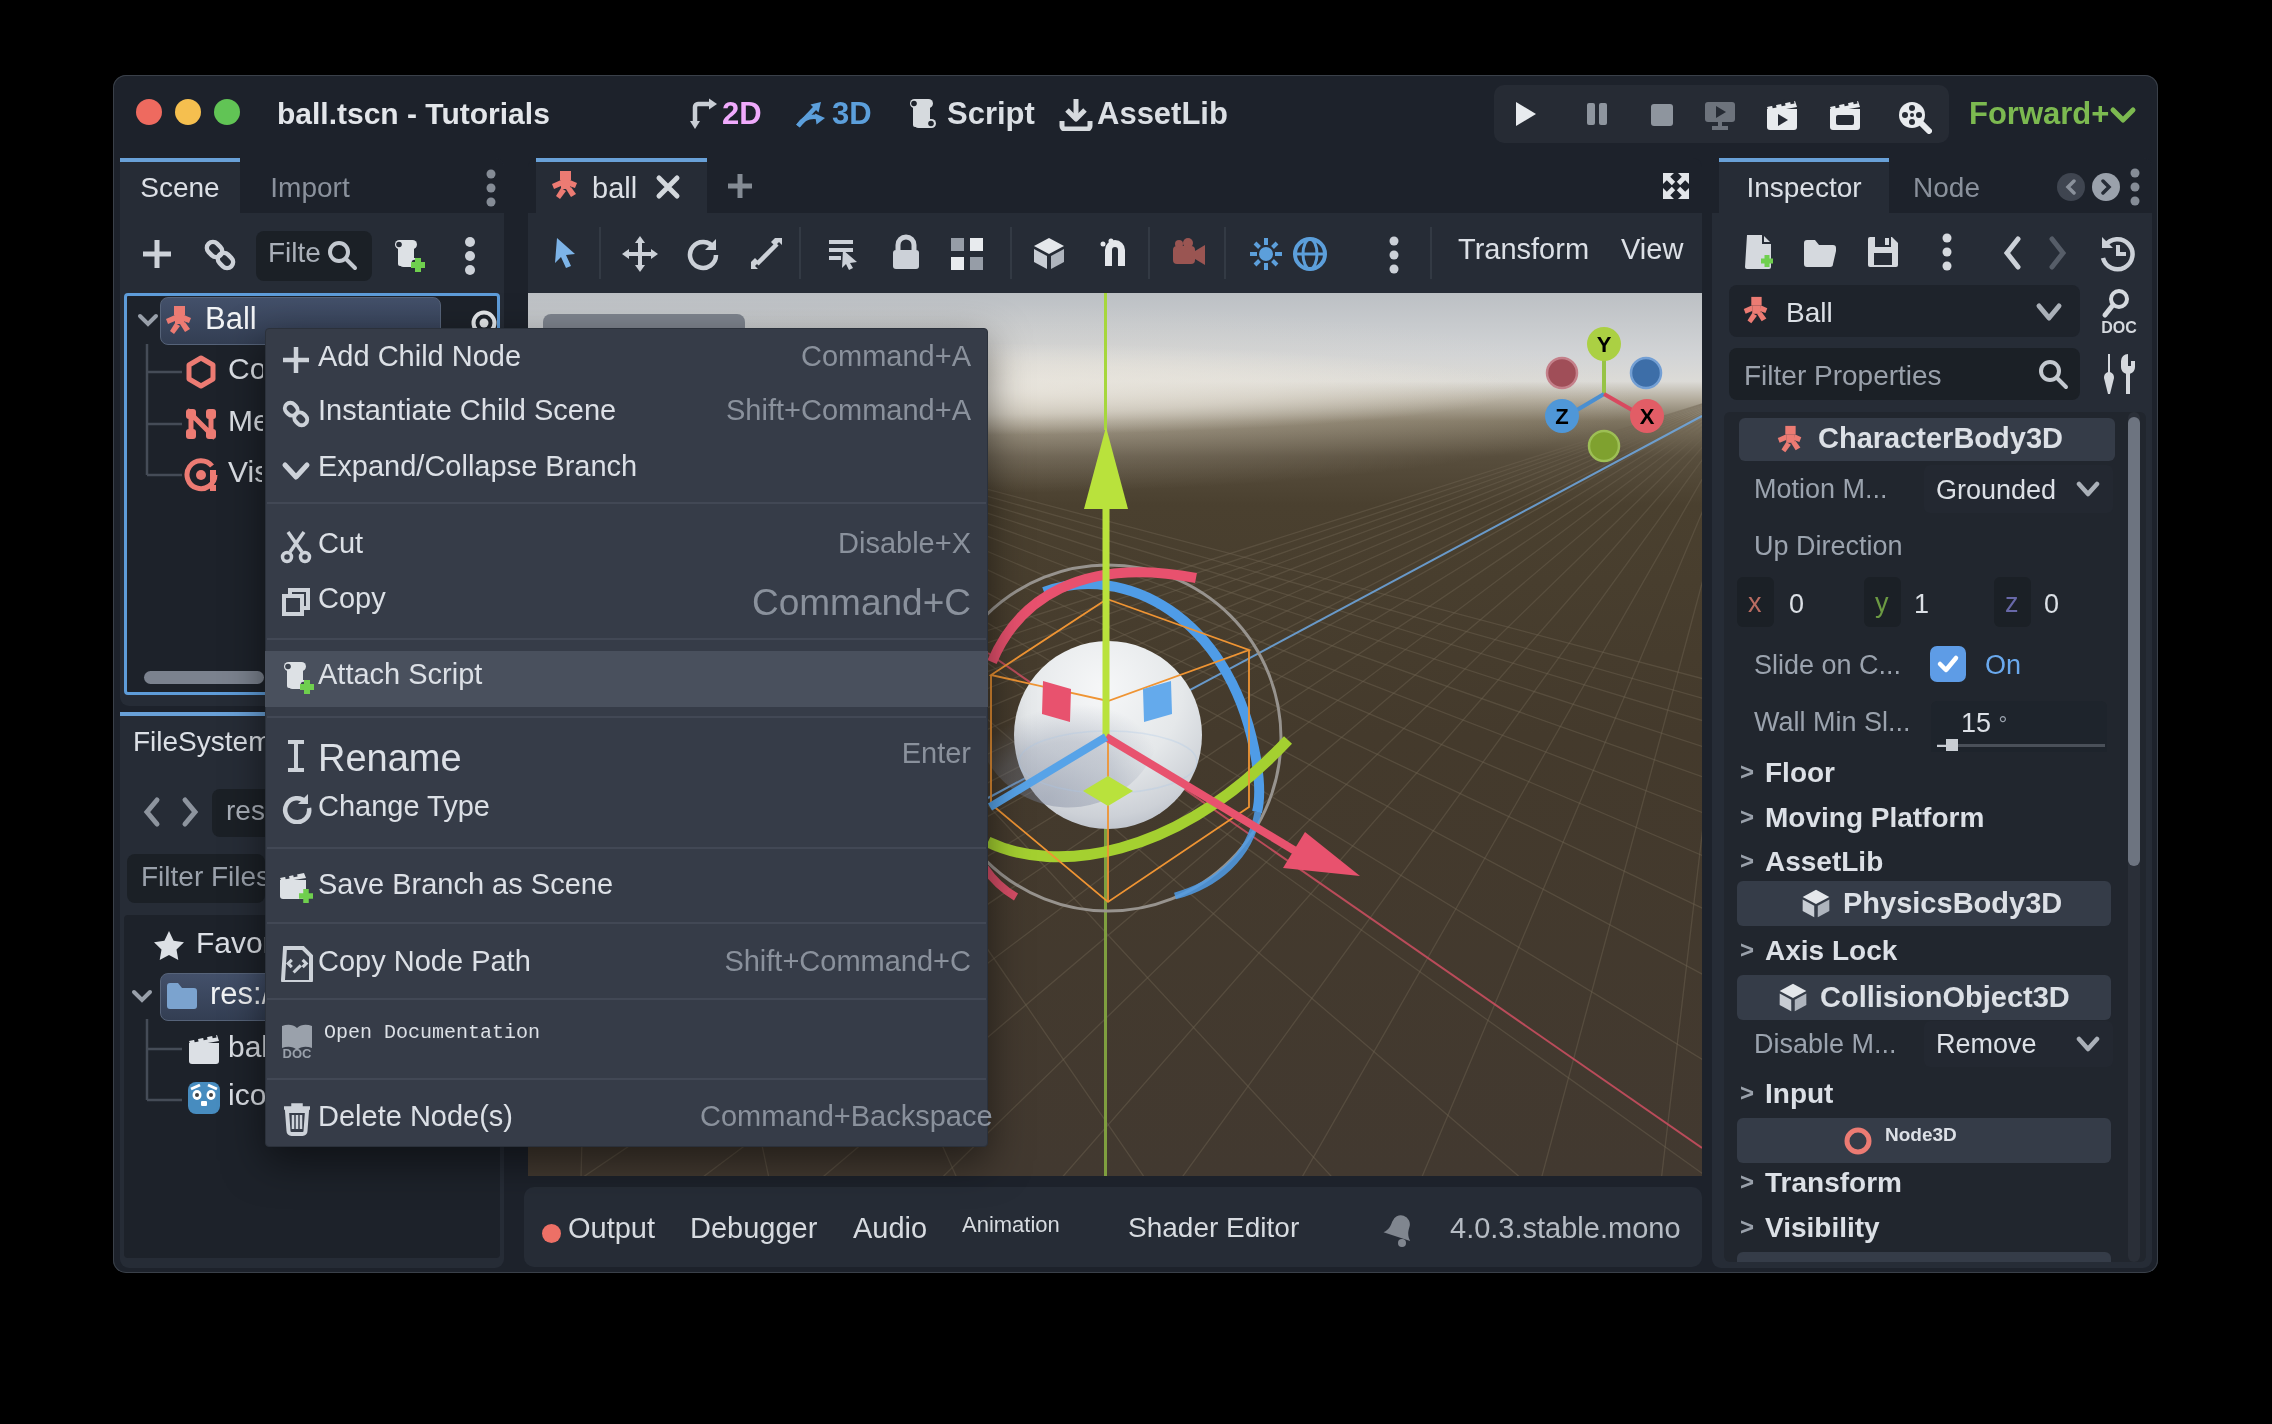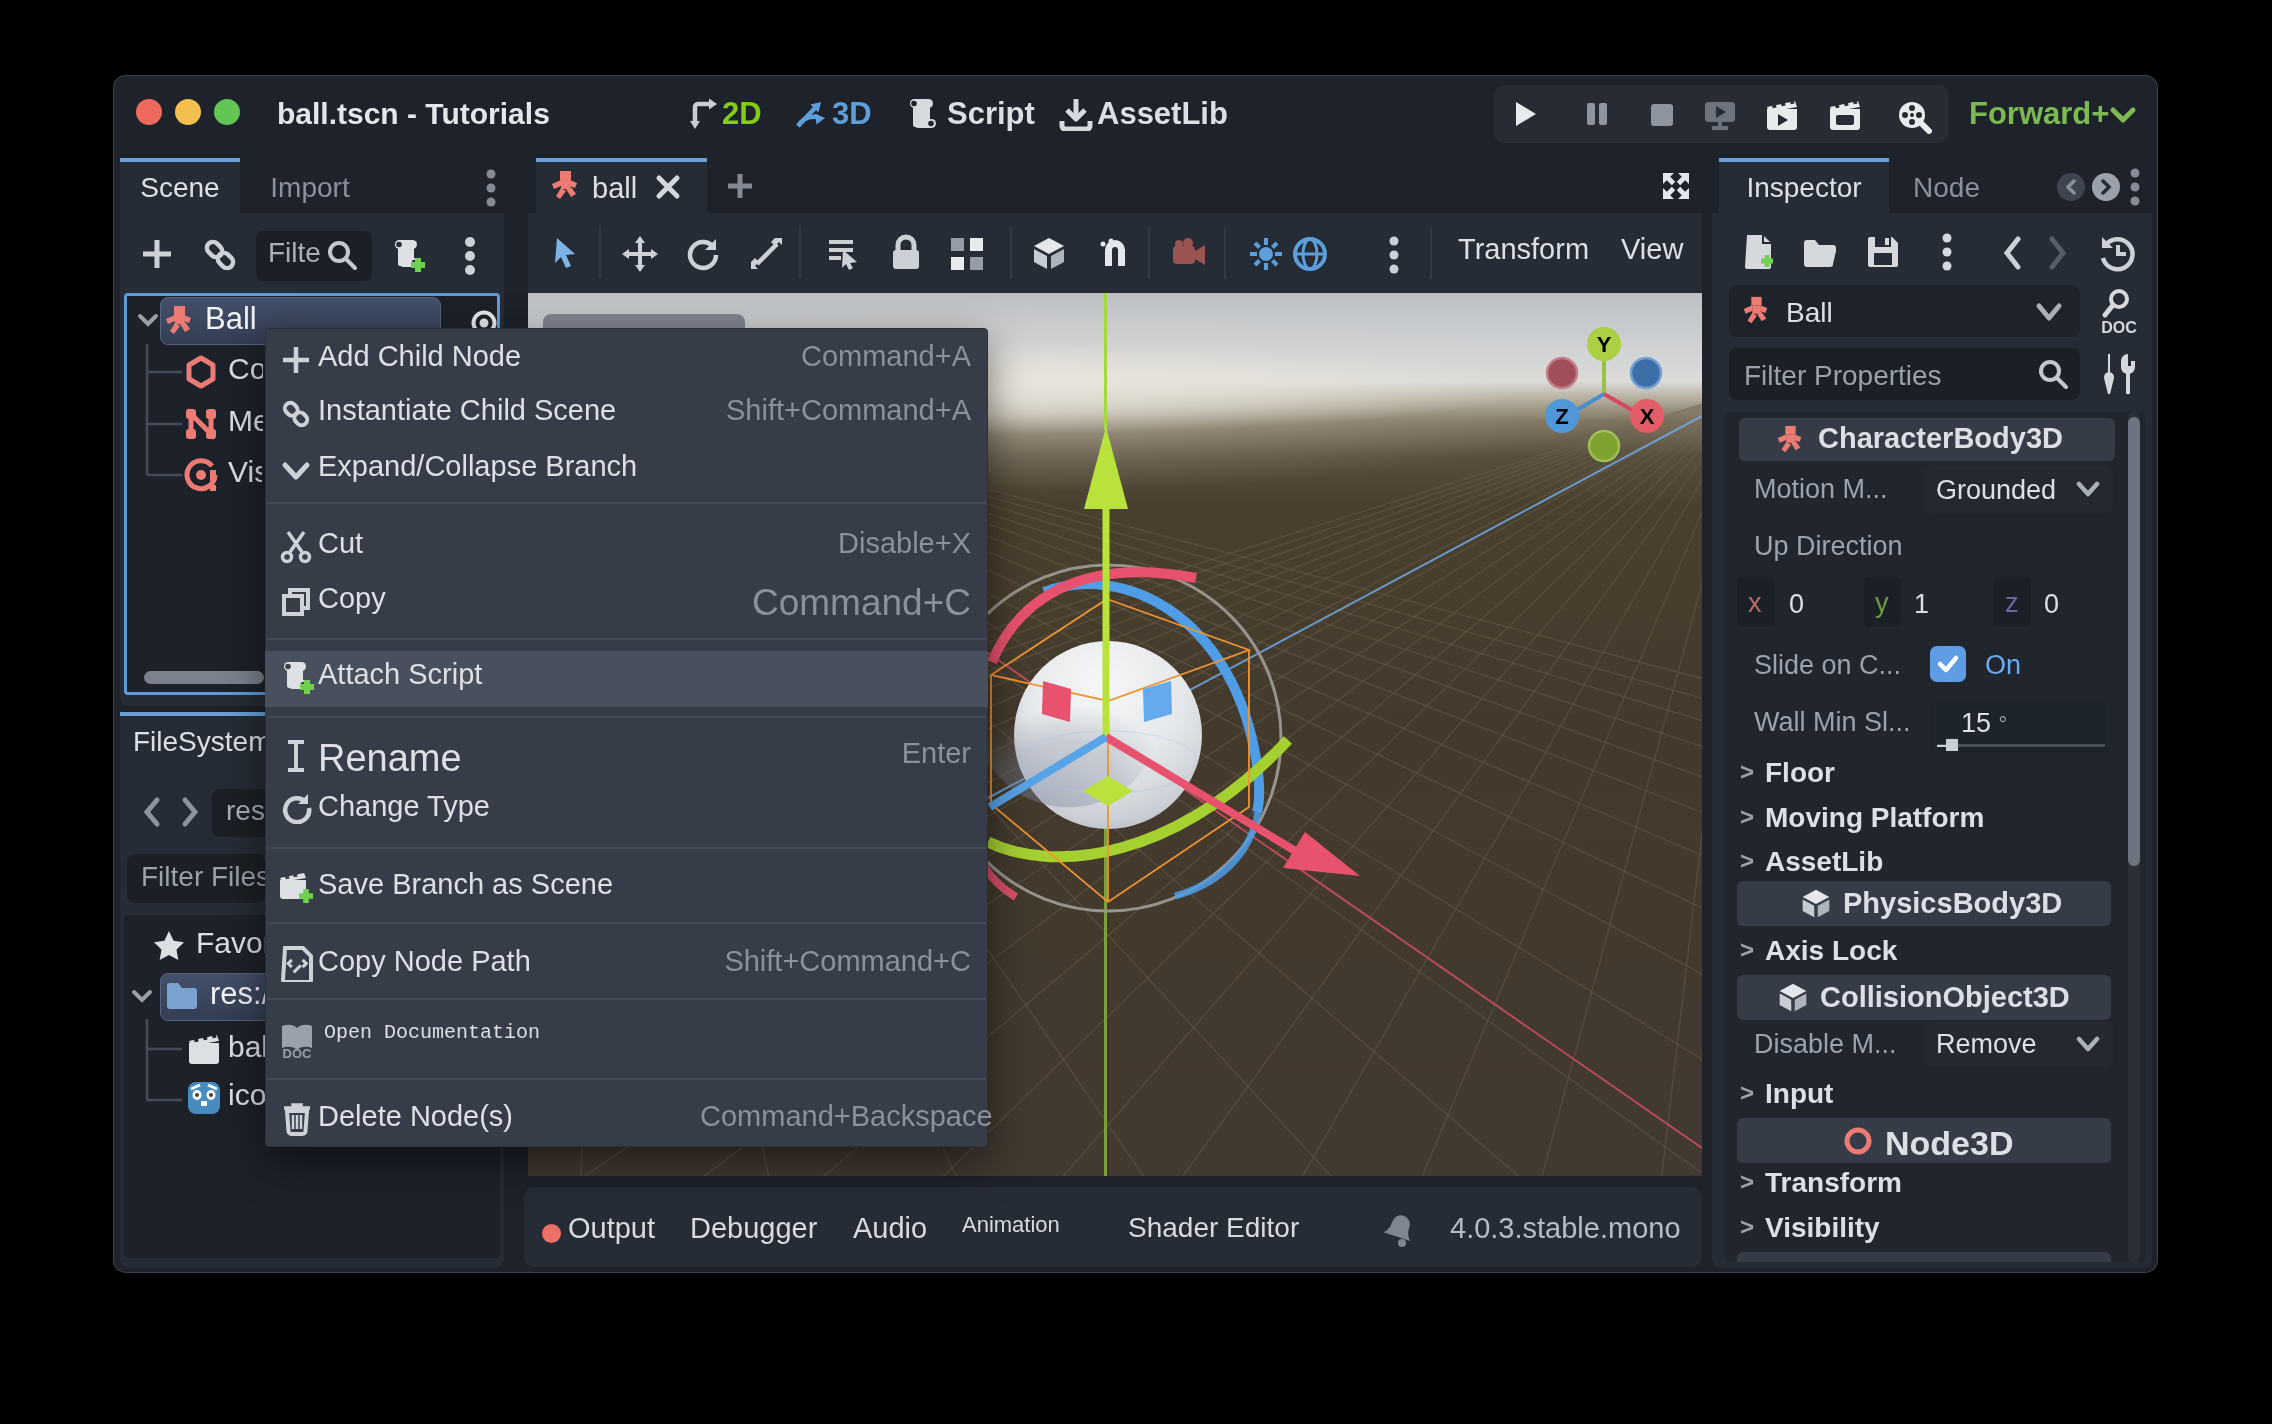--- a/index.html
+++ b/index.html
@@ -35,21 +35,21 @@
     <div class="abs" style="left:277px;top:94px;width:280px;height:40px;line-height:40px;color:#e3e6ea;font-size:30px;font-weight:bold;">ball.tscn - Tutorials</div>
     <svg class="ic" style="left:688px;top:96px;" width="36" height="36" viewBox="0 0 36 36">
         <g stroke="#c9ced5" stroke-width="4.5" fill="none">
           <path d="M7 26 V11 a3 3 0 0 1 3 -3 H22"></path>
         </g>
         <g fill="#c9ced5">
           <path d="M7 33 L2 25 H12 Z"></path>
           <path d="M29 8 L21 2.5 V13.5 Z"></path>
         </g>
       </svg>
-    <div class="abs" style="left:722px;top:94px;width:70px;height:40px;line-height:40px;color:#84cc16;font-size:31px;font-weight:bold;">2D</div>
+    <div class="abs" style="left:722px;top:94px;width:70px;height:40px;line-height:40px;color:#f0abfc;font-size:31px;font-weight:bold;">2D</div>
     <svg class="ic" style="left:793px;top:96px;" width="38" height="36" viewBox="0 0 38 36">
         <g stroke="#5c9fdb" stroke-width="4.5" fill="none">
           <path d="M5 30 L22 12"></path>
           <path d="M5 30 C10 22 16 20 24 21"></path>
         </g>
         <g fill="#5c9fdb">
           <path d="M28 6 L17.5 8.5 L25.5 16.5 Z"></path>
           <path d="M32 22 L22 17.5 L23.5 28.5 Z"></path>
         </g>
       </svg>
@@ -728,21 +728,21 @@
     <div class="pval" style="left:1936px;top:1029px;">Remove</div>
     <svg class="ic" style="left:2075px;top:1036px;" width="26" height="18" viewBox="0 0 26 18">
         <path d="M4 3 L13 13 L22 3" stroke="#aab0b8" stroke-width="4.5" fill="none" stroke-linecap="round" stroke-linejoin="round"></path>
       </svg>
     <div class="foldarr" style="left:1740px;top:1079px;">&gt;</div>
     <div class="fold" style="left:1765px;top:1078px;">Input</div>
     <div class="cat" style="left:1737px;top:1118px;width:374px;height:45px;"></div>
     <svg class="ic" style="left:1843px;top:1126px;" width="30" height="30" viewBox="0 0 30 30">
         <circle cx="15" cy="15" r="11" fill="none" stroke="#ec7b73" stroke-width="5"></circle>
       </svg>
-    <div class="ttext" style="left:1885px;top:1124px;font-size:34px;font-weight:bold;">Node3D</div>
+    <div class="ttext" style="left:1885px;top:1124px;font-size:19px;font-weight:bold;">Node3D</div>
     <div class="foldarr" style="left:1740px;top:1168px;">&gt;</div>
     <div class="fold" style="left:1765px;top:1167px;">Transform</div>
     <div class="foldarr" style="left:1740px;top:1213px;">&gt;</div>
     <div class="fold" style="left:1765px;top:1212px;">Visibility</div>
     <div class="cat" style="left:1737px;top:1252px;width:374px;height:10px;border-radius:6px 6px 0 0;"></div>
   </div>
 
   <div id="bottombar"></div>
 
   <div id="ctxmenu">

